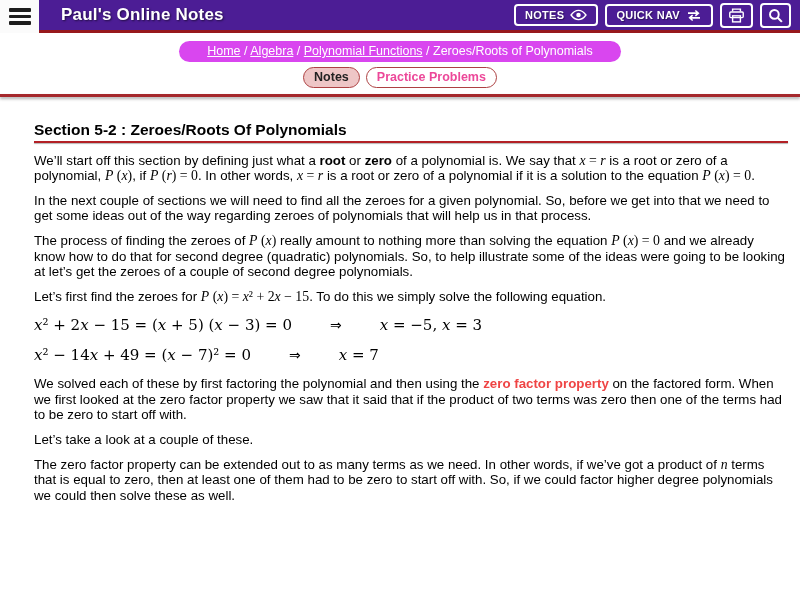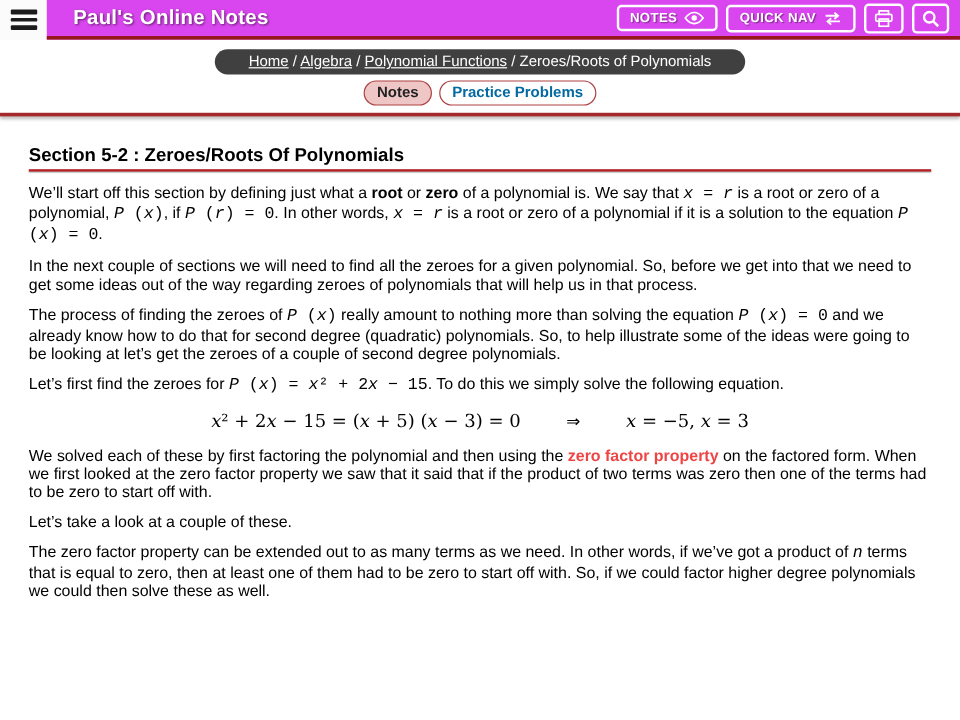--- a/index.html
+++ b/index.html
@@ -8,60 +8,60 @@
     width:800px; height:600px; overflow:hidden;
     background:#fff; color:#000;
     font-family:"Liberation Sans", sans-serif;
   }
   
   .topbar { display:flex; height:33px; }
   .menu-btn { width:39px; background:#fbfbfb; display:flex; align-items:center; justify-content:center; cursor:pointer; }
   .menu-icon { width:22px; }
   .menu-icon .bar { height:3.5px; background:#1c1c1c; border-radius:1px; margin:2.8px 0; }
   .redbar {
-    flex:1; background:#d946ef; border-bottom:3px solid #97181c;
+    flex:1; background:#4c1d95; border-bottom:3px solid #97181c;
     display:flex; align-items:center; color:#fff;
   }
   .site-title {
     font-weight:bold; font-size:17px; margin-left:22px; flex:1;
     text-shadow:1px 1px 2px rgba(0,0,0,.55); letter-spacing:.2px;
   }
   .hdr-btns { display:flex; gap:7px; margin-right:9px; align-items:center; }
   .hdr-btn {
     display:flex; align-items:center; gap:6px;
     border:2px solid #fff; border-radius:4px; padding:3px 9px;
     font-weight:bold; font-size:11px; color:#fff; letter-spacing:.3px;
     text-shadow:1px 1px 1px rgba(0,0,0,.4); cursor:pointer; white-space:nowrap;
   }
   .hdr-btn.square { padding:3px 6px; }
   .hdr-btn svg { display:block; }
   
   .breadcrumb-row { display:flex; justify-content:center; margin-top:8px; }
   .breadcrumb {
-    background:#404040; color:#fff; border-radius:14px;
+    background:#d946ef; color:#fff; border-radius:14px;
     padding:3px 28px 4px; font-size:12.5px;
   }
   .breadcrumb a { color:#fff; text-decoration:underline; cursor:pointer; }
   .tabs-row { display:flex; justify-content:center; gap:6px; margin-top:5px; padding-bottom:6px; }
   .tab {
     border:1.5px solid #ad4142; border-radius:12px; padding:2px 10px 3px;
-    font-size:12.5px; font-weight:bold; color:#0369a1; background:#fff; cursor:pointer;
+    font-size:12.5px; font-weight:bold; color:#ec4899; background:#fff; cursor:pointer;
   }
   .tab.active { background:#eec6c6; color:#222; }
   .divider { height:3px; background:#a5282c; box-shadow:0 2px 3px rgba(110,110,110,.55); }
   
-  main { padding:0 24px; }
+  main { padding:0 12px;margin-left:22px; }
   .section-heading { font-size:15.5px; font-weight:bold; margin:24px 0 2px; }
   .heading-rule { border:0; height:2px; background:#b32025; box-shadow:0 1px 1px #b7b7b7; margin:0 0 9px; }
   .para { font-size:13.3px; line-height:15.4px; margin:9.5px 0; }
   .b { font-weight:bold; }
-  .math { font-family:Liberation Mono, monospace; font-size:13.8px; }
+  .math { font-family:Liberation Serif, serif; font-size:13.8px; }
   .math i { font-style:italic; }
   .link { color:#ef4444; font-weight:bold; cursor:pointer; }
-  .eq { text-align:center; font-family:"DejaVu Serif", serif; font-size:15px; margin:12px 0; }
+  .eq { text-align:left; font-family:"DejaVu Serif", serif; font-size:15px; margin:12px 0; }
   .eq i { font-style:italic; }
   .eq .arrow { margin:0 38px; font-family:"DejaVu Sans", sans-serif; font-size:14px; }
 </style>
 </head>
 <body>
 
 <header class="topbar">
   <div class="menu-btn">
     <div class="menu-icon">
       <div class="bar"></div>
@@ -124,17 +124,18 @@
 
 <main>
   <h1 class="section-heading">Section 5-2 : Zeroes/Roots Of Polynomials</h1>
   <hr class="heading-rule">
   <div>
       <p class="para">We’ll start off this section by defining just what a <span class="b">root</span> or <span class="b">zero</span> of a polynomial is. We say that <span class="math"><i>x</i> = <i>r</i></span> is a root or zero of a polynomial, <span class="math"><i>P</i> (<i>x</i>)</span>, if <span class="math"><i>P</i> (<i>r</i>) = 0</span>. In other words, <span class="math"><i>x</i> = <i>r</i></span> is a root or zero of a polynomial if it is a solution to the equation <span class="math"><i>P</i> (<i>x</i>) = 0</span>.</p>
       <p class="para">In the next couple of sections we will need to find all the zeroes for a given polynomial. So, before we get into that we need to get some ideas out of the way regarding zeroes of polynomials that will help us in that process.</p>
       <p class="para">The process of finding the zeroes of <span class="math"><i>P</i> (<i>x</i>)</span> really amount to nothing more than solving the equation <span class="math"><i>P</i> (<i>x</i>) = 0</span> and we already know how to do that for second degree (quadratic) polynomials. So, to help illustrate some of the ideas were going to be looking at let’s get the zeroes of a couple of second degree polynomials.</p>
       <p class="para">Let’s first find the zeroes for <span class="math"><i>P</i> (<i>x</i>) = <i>x</i>² + 2<i>x</i> − 15</span>. To do this we simply solve the following equation.</p>
       <div class="eq"><span><i>x</i>² + 2<i>x</i> − 15 = (<i>x</i> + 5) (<i>x</i> − 3) = 0</span><span class="arrow">⇒</span><span><i>x</i> = −5,  <i>x</i> = 3</span></div>
+      <div class="eq"><span><i>x</i>² − 14<i>x</i> + 49 = (<i>x</i> − 7)² = 0</span><span class="arrow">⇒</span><span><i>x</i> = 7</span></div>
       <p class="para">We solved each of these by first factoring the polynomial and then using the <span class="link">zero factor property</span> on the factored form. When we first looked at the zero factor property we saw that it said that if the product of two terms was zero then one of the terms had to be zero to start off with.</p>
       <p class="para">Let’s take a look at a couple of these.</p>
       <p class="para">The zero factor property can be extended out to as many terms as we need. In other words, if we’ve got a product of <span class="math"><i>n</i></span> terms that is equal to zero, then at least one of them had to be zero to start off with. So, if we could factor higher degree polynomials we could then solve these as well.</p>
     </div>
 </main>
 
 </body></html>

